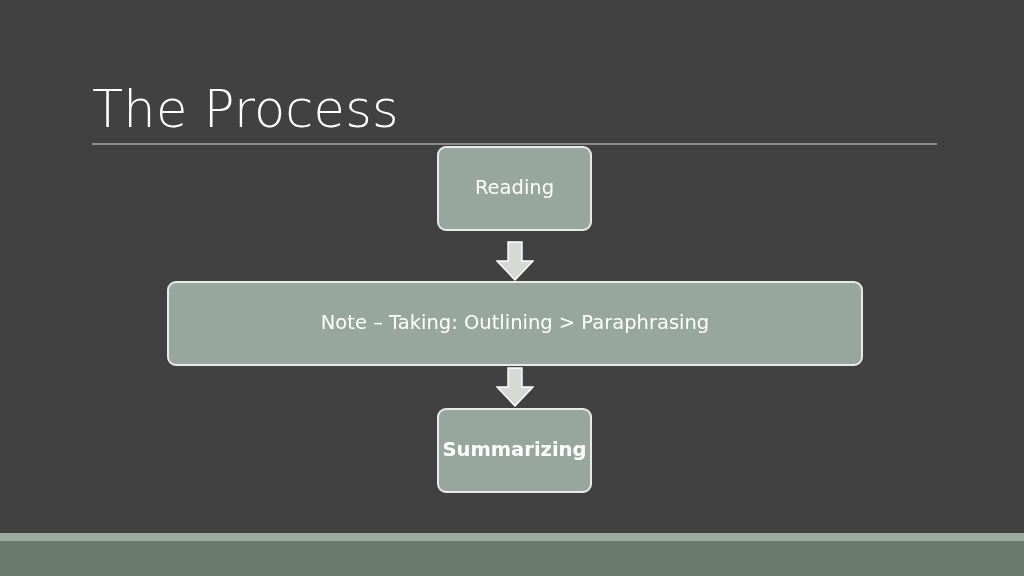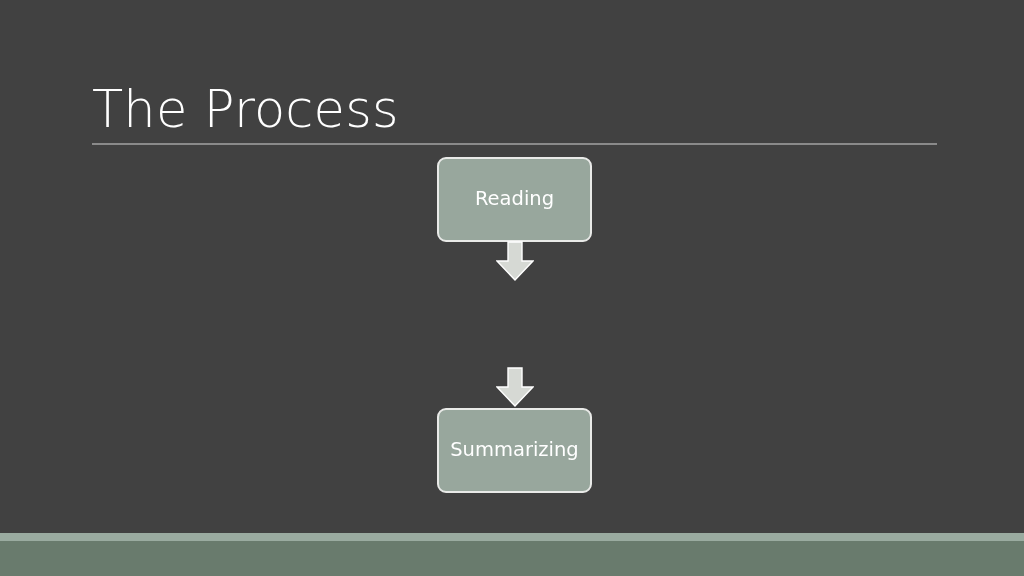--- a/index.html
+++ b/index.html
@@ -66,37 +66,38 @@
     font-size: 19.5px;
     font-weight: 400;
     line-height: 1.25;
     text-align: center;
     font-family: "DejaVu Sans", sans-serif;
     white-space: nowrap;
   }
 
   #box-reading {
     left: 437px;
-    top: 157px;
+    top: 146px;
     width: 155px;
     height: 85px;
   }
 
   #box-notetaking {
     left: 167px;
     top: 281px;
     width: 696px;
     height: 85px;
   }
 
   #box-summarizing {
     left: 437px;
     top: 408px;
     width: 155px;
     height: 85px;
+    font-weight: bold;
   }
 
   
   .flow-arrow {
     position: absolute;
     width: 38px;
     height: 40px;
   }
   .flow-arrow svg { display: block; width: 100%; height: 100%; }
 
@@ -135,20 +136,23 @@
   <div class="flow-box" id="box-reading">
     <span>Reading</span>
   </div>
 
   <div class="flow-arrow" id="arrow-1">
     <svg viewBox="0 0 38 40" xmlns="http://www.w3.org/2000/svg" aria-hidden="true">
       <polygon points="12,1 26,1 26,20 37,20 19,39 1,20 12,20" fill="#d6d9d4" stroke="#ffffff" stroke-width="1.4" stroke-linejoin="miter"></polygon>
     </svg>
   </div>
 
+  <div class="flow-box" id="box-notetaking">
+    <span>Note – Taking: Outlining &gt; Paraphrasing</span>
+  </div>
 
   <div class="flow-arrow" id="arrow-2">
     <svg viewBox="0 0 38 40" xmlns="http://www.w3.org/2000/svg" aria-hidden="true">
       <polygon points="12,1 26,1 26,20 37,20 19,39 1,20 12,20" fill="#d6d9d4" stroke="#ffffff" stroke-width="1.4" stroke-linejoin="miter"></polygon>
     </svg>
   </div>
 
   <div class="flow-box" id="box-summarizing">
     <span>Summarizing</span>
   </div>

